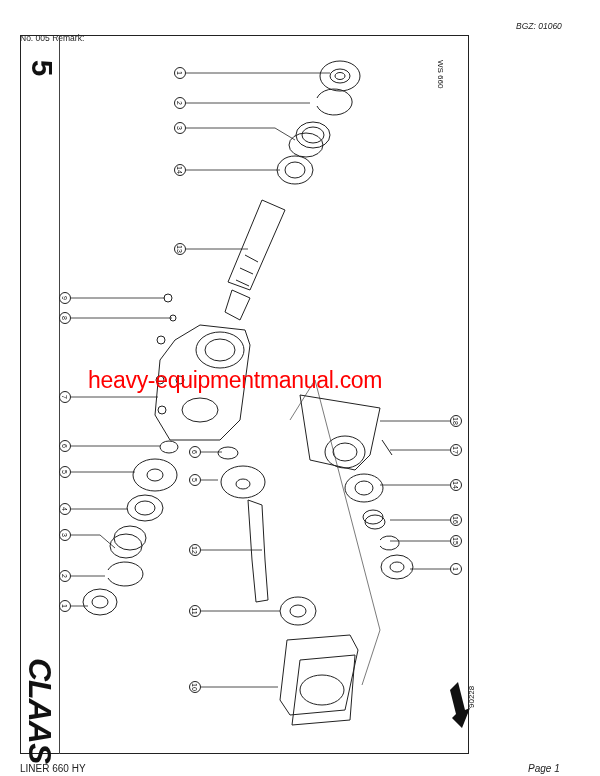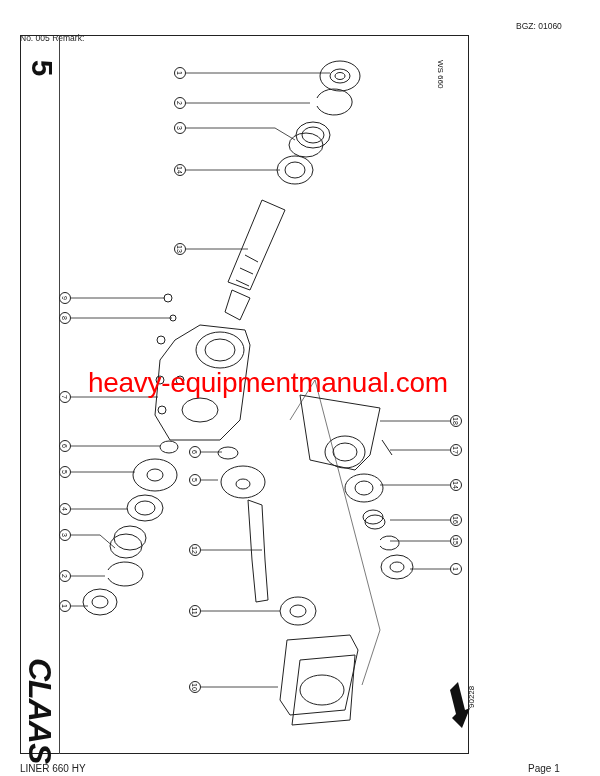--- a/index.html
+++ b/index.html
@@ -1,31 +1,31 @@
 <!DOCTYPE html>
 <html><head>
 <meta charset="utf-8">
 <style>
   html, body { margin:0; padding:0; background:#ffffff; }
   body { width:600px; height:776px; position:relative; overflow:hidden; font-family:"Liberation Sans", sans-serif; color:#111; }
   .hdr { position:absolute; top:21px; font-size:8.5px; color:#222; }
   .hdr-left { left:20px;margin-top:12px; }
-  .hdr-right { left:516px; }
+  .hdr-right { left:516px;font-style:italic; }
   .ftr { position:absolute; top:763px; font-size:10px; color:#222; }
   .ftr-left { left:20px; }
-  .ftr-right { left:528px; }
+  .ftr-right { left:528px;font-style:italic; }
   .frame { position:absolute; left:20px; top:35px; width:449px; height:719px; border:1.5px solid #222; box-sizing:border-box; }
   .sidebar-rule { position:absolute; left:59px; top:35px; width:1px; height:719px; background:#444; }
   .page-num { position:absolute; left:28px; top:50px; width:28px; height:36px; font-weight:bold; font-size:30px; transform:rotate(90deg); text-align:center; line-height:36px; }
   .ws { position:absolute; left:445px; top:60px; font-size:8px; transform:rotate(90deg); transform-origin:left top; white-space:nowrap; }
   .code { position:absolute; left:467px; top:708px; font-size:8px; transform:rotate(-90deg); transform-origin:left top; white-space:nowrap; }
   .logo { position:absolute; left:22px; top:658px; width:100px; height:36px; transform:rotate(90deg); transform-origin:left top; translate:36px 0; font-weight:900; font-style:italic; font-size:32px; letter-spacing:-1px; line-height:36px; }
   .callout { position:absolute; width:12px; height:12px; border:1px solid #222; border-radius:50%; font-size:7px; display:flex; align-items:center; justify-content:center; transform:rotate(90deg); background:#fff; box-sizing:border-box; }
   svg.drawing { position:absolute; left:0; top:0; }
-  .watermark { position:absolute; left:88px; top:367px; font-size:28px; color:#ff0000; white-space:nowrap; letter-spacing:-0.3px; }
+  .watermark { position:absolute; left:88px; top:367px; font-size:23px; color:#ff0000; white-space:nowrap; letter-spacing:-0.3px; }
 </style>
 </head>
 <body>
 
 <div class="hdr hdr-left">No. 005   Remark:</div>
 <div class="hdr hdr-right">BGZ: 01060</div>
 
 <div class="frame"></div>
 <div class="sidebar-rule"></div>
 

